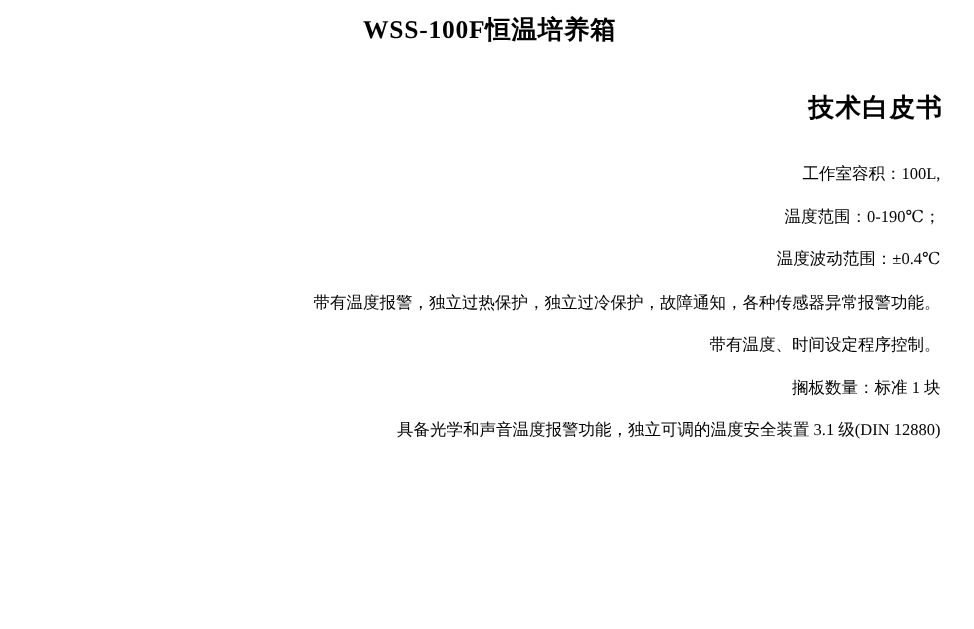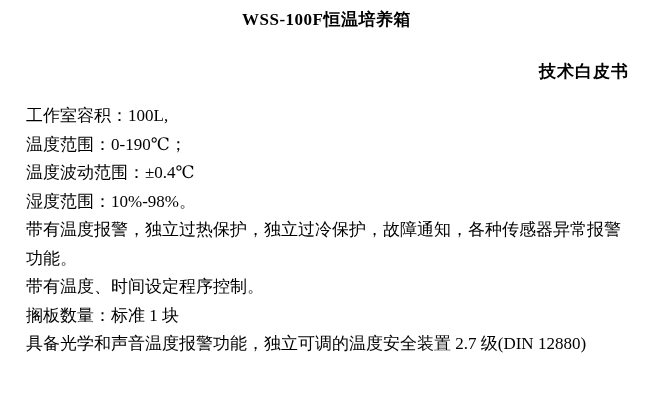--- a/index.html
+++ b/index.html
@@ -37,40 +37,39 @@
     letter-spacing: 1px;
     margin: 28px 0 0 0;
     padding: 0 20px;
     line-height: 24px;
   }
   .body-block {
     margin: 18px 0 0 0;
     padding: 0 22px 0 26px;
   }
   .para {
-    font-size: 17px;
+    font-size: 11px;
     line-height: 28.5px;
-    text-align: left;
+    text-align: right;
     margin: 0;
     word-break: break-word;
   }
 </style>
 </head>
 <body>
 
 <div class="page">
 
   <h1 class="doc-title">WSS-100F恒温培养箱</h1>
 
   <h2 class="doc-subtitle">技术白皮书</h2>
 
   <div class="body-block">
     <p class="para">工作室容积：100L,</p>
     <p class="para">温度范围：0-190℃；</p>
     <p class="para">温度波动范围：±0.4℃</p>
-    <p class="para">湿度范围：10%-98%。</p>
     <p class="para">带有温度报警，独立过热保护，独立过冷保护，故障通知，各种传感器异常报警功能。</p>
     <p class="para">带有温度、时间设定程序控制。</p>
     <p class="para">搁板数量：标准 1 块</p>
-    <p class="para">具备光学和声音温度报警功能，独立可调的温度安全装置 2.7 级(DIN 12880)</p>
+    <p class="para">具备光学和声音温度报警功能，独立可调的温度安全装置 3.1 级(DIN 12880)</p>
   </div>
 
 </div>
 
 </body></html>

